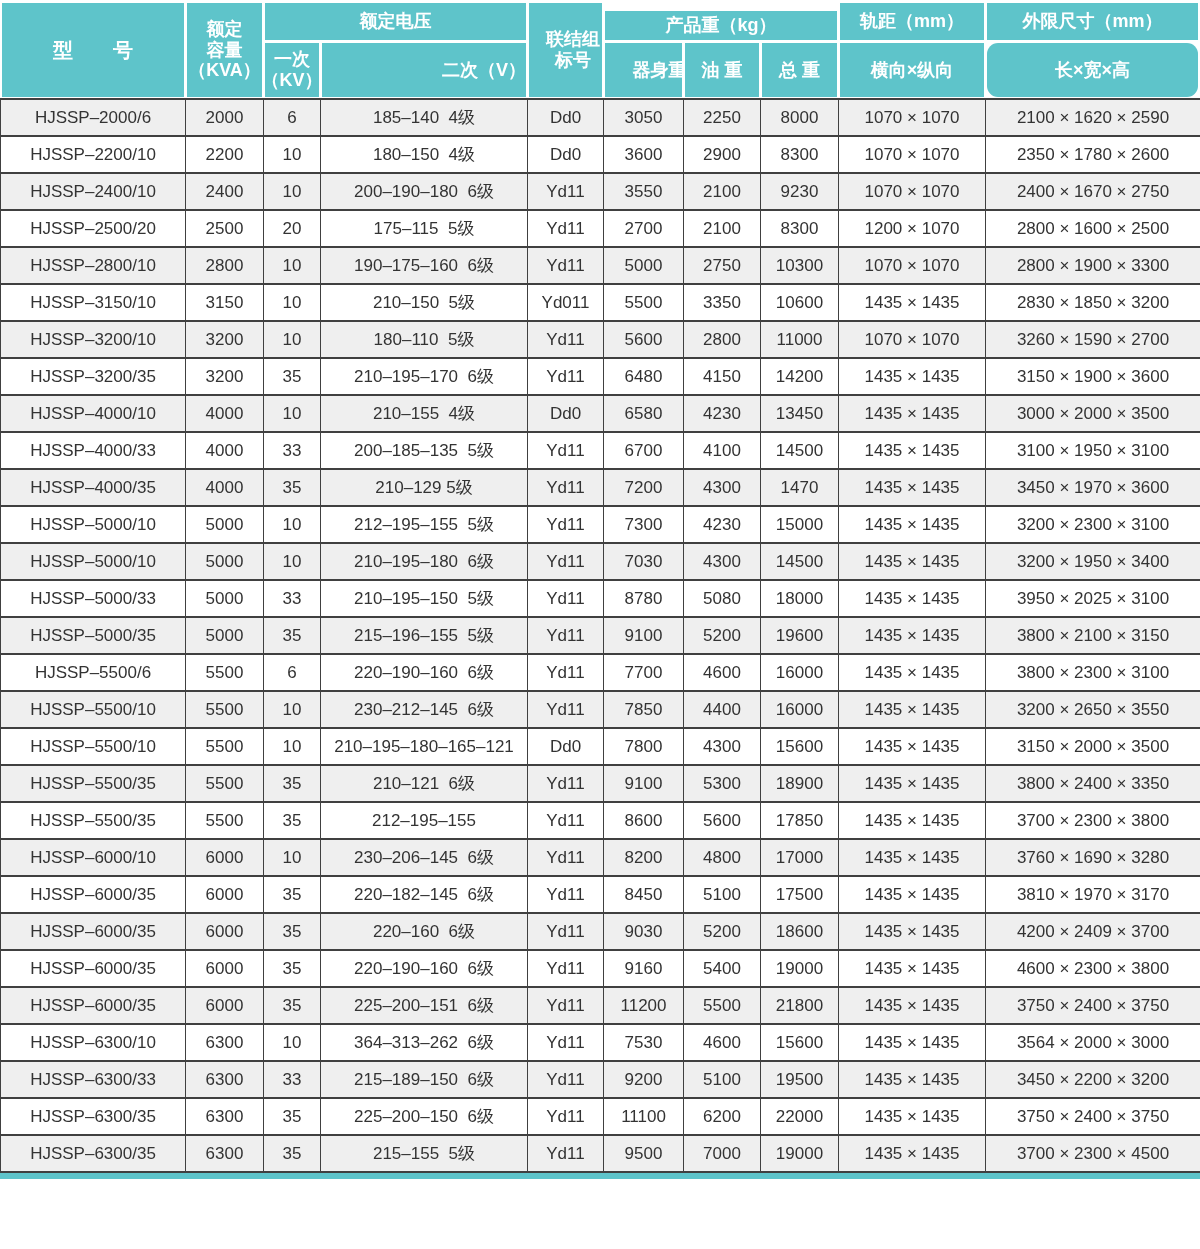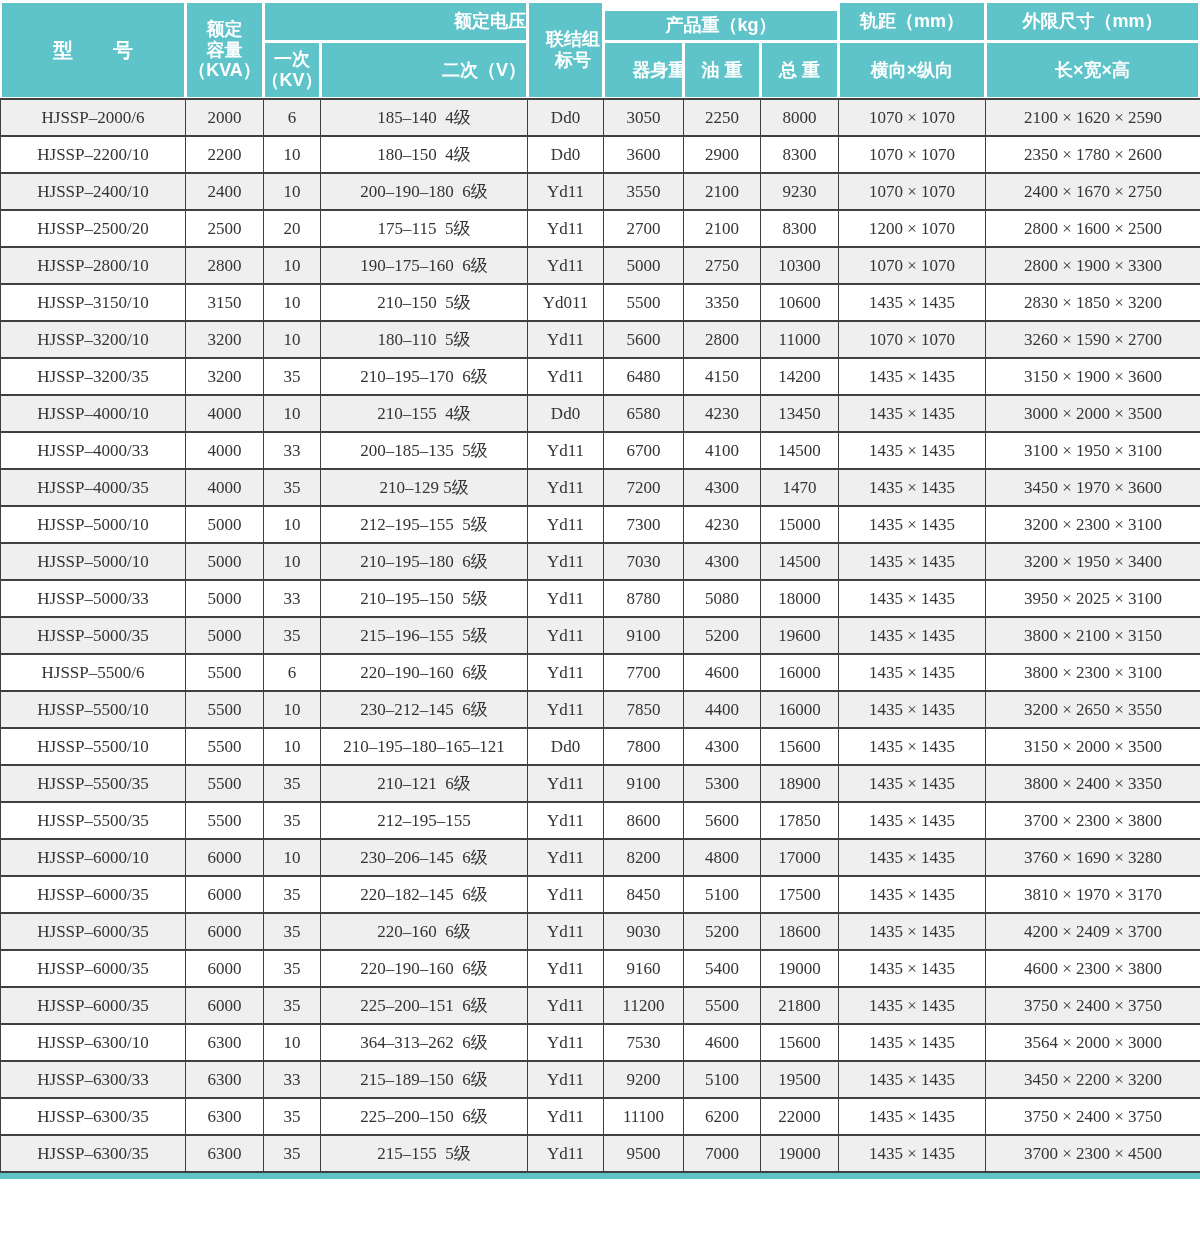--- a/index.html
+++ b/index.html
@@ -28,40 +28,39 @@
     line-height: 1.15;
     display: flex;
     flex-direction: column;
     align-items: center;
     justify-content: center;
     text-align: center;
     white-space: pre;
   }
   .hc-model      { grid-column: 1;      grid-row: 1 / 3; font-size: 20px; }
   .hc-capacity   { grid-column: 2;      grid-row: 1 / 3; }
-  .hc-voltage    { grid-column: 3 / 5;  grid-row: 1; align-items: flex-end; }
+  .hc-voltage    { grid-column: 3 / 5;  grid-row: 1; }
   .hc-primary    { grid-column: 3;      grid-row: 2; }
   .hc-secondary  { grid-column: 4;      grid-row: 2; align-items: flex-end; }
   .hc-connection { grid-column: 5;      grid-row: 1 / 3; padding-left: 15px; }
   .hc-weight     { grid-column: 6 / 9;  grid-row: 1; margin-top: 8px; }
   .hc-body       { grid-column: 6;      grid-row: 2; padding-left: 32px; }
   .hc-oil        { grid-column: 7;      grid-row: 2; }
   .hc-total      { grid-column: 8;      grid-row: 2; justify-content: center; }
   .hc-gauge      { grid-column: 9;      grid-row: 1; }
   .hc-gauge-sub  { grid-column: 9;      grid-row: 2; }
   .hc-dims       { grid-column: 10;     grid-row: 1; }
-  .hc-dims-sub   { grid-column: 10;     grid-row: 2; }
+  .hc-dims-sub   { grid-column: 10;     grid-row: 2; border-radius: 11px; }
 
   
   table.data {
     width: 1200px;
     table-layout: fixed;
     border-collapse: collapse;
     margin-top: 1px;
-    font-family: Liberation Serif, serif;
   }
   table.data td {
     height: 37px;
     border-left: 1px solid #404040;
     border-right: 1px solid #404040;
     border-top: 2px solid #404040;
     border-bottom: 2px solid #404040;
     text-align: center;
     vertical-align: middle;
     font-size: 17px;

